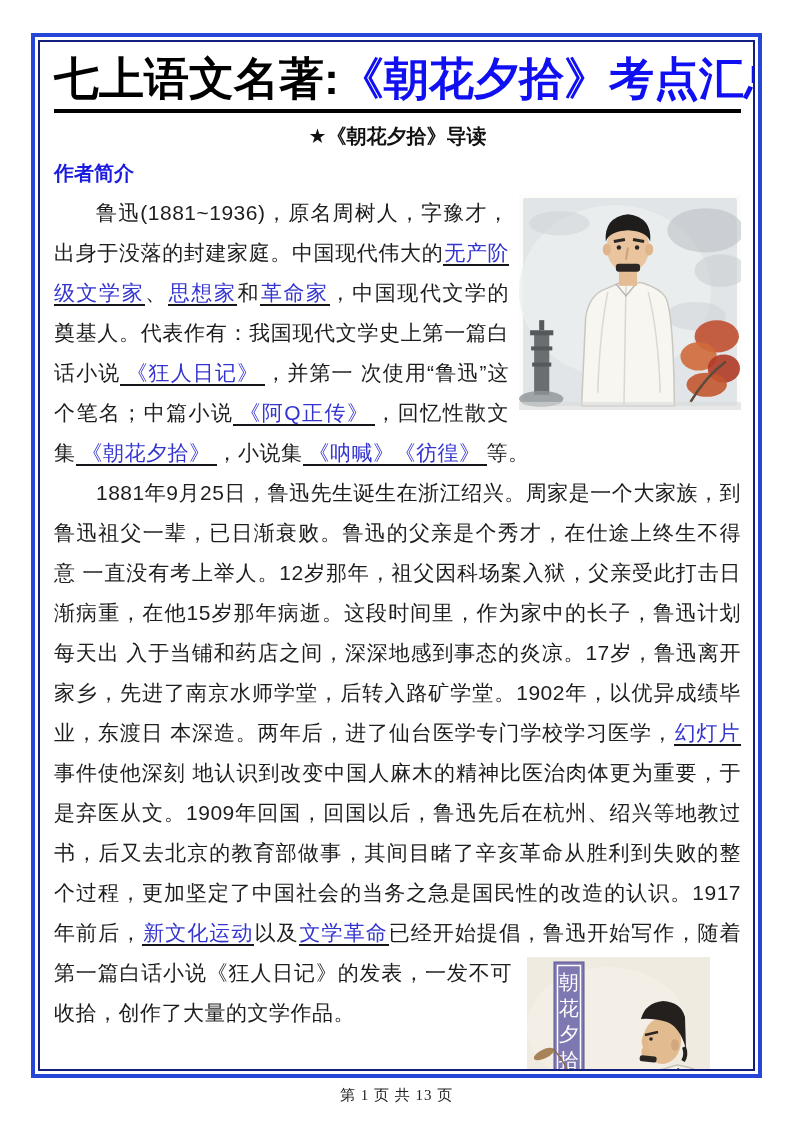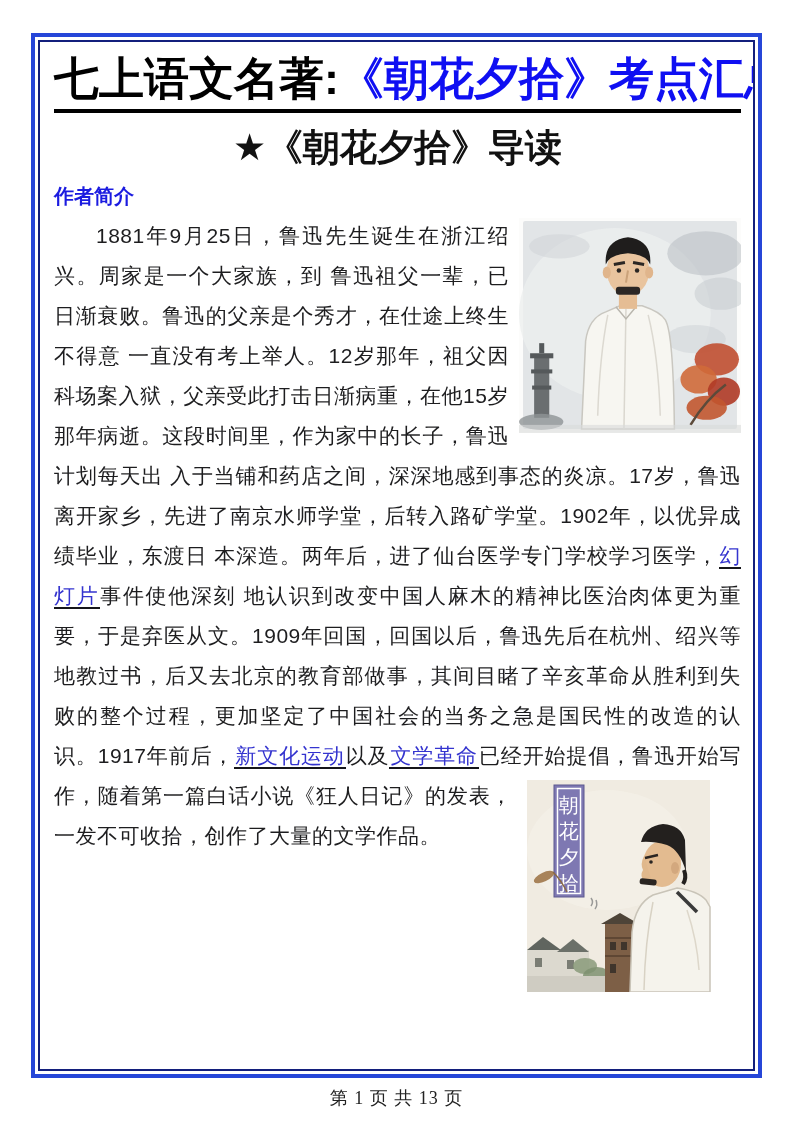--- a/index.html
+++ b/index.html
@@ -20,21 +20,21 @@
     padding: 10px 12px 0 14px; overflow: hidden;
   }
   h1.title {
     margin: 2px 0 10px 0; padding: 0 0 5px 0;
     font-size: 45px; line-height: 1.12; font-weight: 900; letter-spacing: 0px;
     border-bottom: 4px solid #000; white-space: nowrap;
   }
   .t-black { color:#000; }
   .t-blue  { color: var(--title_blue, #0f0ff2); }
   .subtitle {
-    text-align: center; font-size: 37px; font-weight: 800; color:#111;
+    text-align: center; font-size: 20px; font-weight: 800; color:#111;
     margin: 4px 0 10px 0;
   }
   h2.sec-heading {
     font-size: 20px; font-weight: 800; color: var(--heading_blue, #1b1be0);
     margin: 6px 0 6px 0;
   }
   p.body {
     font-size: 21px; line-height: 40px; margin: 0; text-align: justify;
     text-indent: 2em; letter-spacing: 0.5px; color: var(--text, #1d1d1f);
   }
@@ -47,21 +47,21 @@
   .float { float: right; display: block; }
   .float.portrait {
     width: 222px; height: 215px; margin: 2px 0 8px 10px;
   }
   .float.bookcover {
     width: 185px; height: 212px; margin: 4px 30px 8px 14px;
   }
   .float svg { width: 100%; height: 100%; display:block; }
   .footer {
     position: absolute; left: 0; top: 1086px; width: 793px;
-    text-align: center; font-size: 18px; color:#222; letter-spacing: 1px;
+    text-align: center; font-size: 15px; color:#222; letter-spacing: 1px;
     font-family: "Liberation Serif", "DejaVu Serif", serif;
   }
 </style>
 </head>
 <body>
 
 <div class="frame-outer">
   <div class="frame-inner">
 
     <h1 class="title"><span class="t-black">七上语文名著:</span><span class="t-blue">《朝花夕拾》考点汇总</span></h1>
@@ -106,21 +106,21 @@
 
         <path d="M86,46 Q84,22 108,19 Q132,22 130,46 Q126,36 108,35 Q90,36 86,46 Z" fill="#1f1d1c"></path>
 
         <path d="M94,46 l11,-2 M113,44 l11,2" stroke="#2b2724" stroke-width="3" fill="none"></path>
         <circle cx="99" cy="52" r="2.2" fill="#2b2724"></circle>
         <circle cx="117" cy="52" r="2.2" fill="#2b2724"></circle>
         <path d="M108,52 l-2,12" stroke="#caa27a" stroke-width="2" fill="none"></path>
         <rect x="96" y="68" width="24" height="8" rx="3" fill="#2b2624"></rect>
         <rect x="0" y="205" width="220" height="8" fill="#d8dbdb" opacity="0.6"></rect>
       </svg>
-        </span></p>
+        </span><span>鲁迅(1881~1936)，原名周树人，字豫才，出身于没落的封建家庭。中国现代伟大的<span class="link">无产阶级文学家</span>、<span class="link">思想家</span>和<span class="link">革命家</span>，中国现代文学的奠基人。代表作有：我国现代文学史上第一篇白话小说<span class="link wide">《狂人日记》</span>，并第一 次使用“鲁迅”这个笔名；中篇小说<span class="link wide">《阿Q正传》</span>，回忆性散文集<span class="link wide">《朝花夕拾》</span>，小说集<span class="link wide">《呐喊》《彷徨》</span>等。</span></p>
 
     <p class="body"><span>1881年9月25日，鲁迅先生诞生在浙江绍兴。周家是一个大家族，到 鲁迅祖父一辈，已日渐衰败。鲁迅的父亲是个秀才，在仕途上终生不得意 一直没有考上举人。12岁那年，祖父因科场案入狱，父亲受此打击日渐病重，在他15岁那年病逝。这段时间里，作为家中的长子，鲁迅计划每天出 入于当铺和药店之间，深深地感到事态的炎凉。17岁，鲁迅离开家乡，先进了南京水师学堂，后转入路矿学堂。1902年，以优异成绩毕业，东渡日 本深造。两年后，进了仙台医学专门学校学习医学，<span class="link">幻灯片</span>事件使他深刻 地认识到改变中国人麻木的精神比医治肉体更为重要，于是弃医从文。1909年回国，回国以后，鲁迅先后在杭州、绍兴等地教过书，后又去北京的教育部做事，其间目睹了辛亥革命从胜利到失败的整个过程，更加坚定了中国社会的当务之急是国民性的改造的认识。1917年前后，<span class="link">新文化运动</span>以及<span class="link">文学革命</span>已经开始提倡，鲁迅开始写作，随着第一篇白话小说《狂人</span><span class="float bookcover">
       <svg viewBox="0 0 183 212" xmlns="http://www.w3.org/2000/svg">
         <rect x="0" y="0" width="183" height="212" fill="#f0ebe1"></rect>
         <ellipse cx="80" cy="70" rx="80" ry="60" fill="#f4f0e7" opacity="0.8"></ellipse>
 
         <rect x="0" y="170" width="62" height="42" fill="#dcd9cf"></rect>
         <polygon points="0,170 16,157 34,170" fill="#60655f"></polygon>
         <polygon points="30,172 46,159 62,172" fill="#6b7069"></polygon>
         <rect x="8" y="178" width="7" height="9" fill="#7a7d74"></rect>

